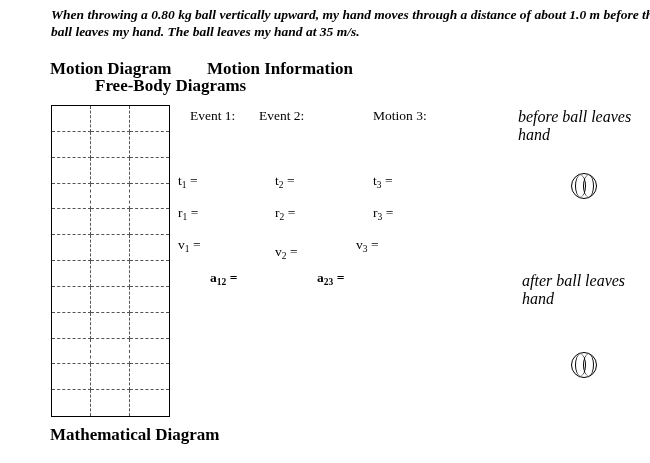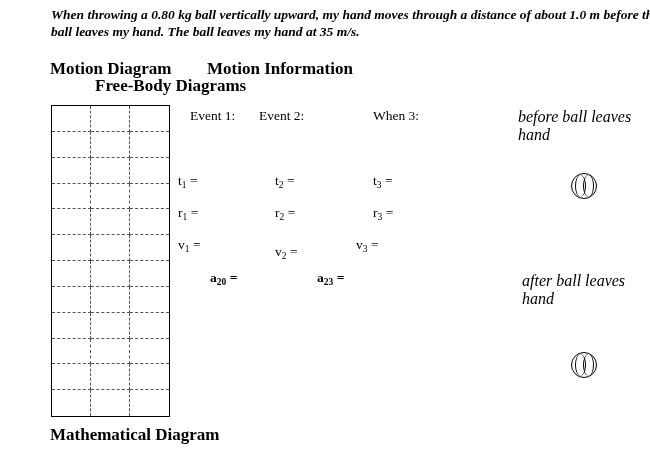--- a/index.html
+++ b/index.html
@@ -187,36 +187,36 @@
 </div>
 <div class="abs var-label" style="left:228px; top:205px;">
   <span>r</span><sub>2</sub>
   <span>=</span>
 </div>
 <div class="abs var-label" style="left:228px; top:244px;">
   <span>v</span><sub>2</sub>
   <span>=</span>
 </div>
 
-<div class="abs event-label" style="left:326px; top:108px;">When 3:</div>
+<div class="abs event-label" style="left:326px; top:108px;">Motion 3:</div>
 <div class="abs var-label" style="left:326px; top:173px;">
   <span>t</span><sub>3</sub>
   <span>=</span>
 </div>
 <div class="abs var-label" style="left:326px; top:205px;">
   <span>r</span><sub>3</sub>
   <span>=</span>
 </div>
 <div class="abs var-label" style="left:309px; top:237px;">
   <span>v</span><sub>3</sub>
   <span>=</span>
 </div>
 
 <div class="abs accel-label" style="left:163px; top:270px;">
-  <span>a</span><sub>20</sub>
+  <span>a</span><sub>12</sub>
   <span>=</span>
 </div>
 <div class="abs accel-label" style="left:270px; top:270px;">
   <span>a</span><sub>23</sub>
   <span>=</span>
 </div>
 
 <div class="abs fbd-caption" style="left:471px; top:108px;">before ball leaves hand</div>
 <div class="abs" style="left:524px; top:173px;">
   <div class="ball"></div>

